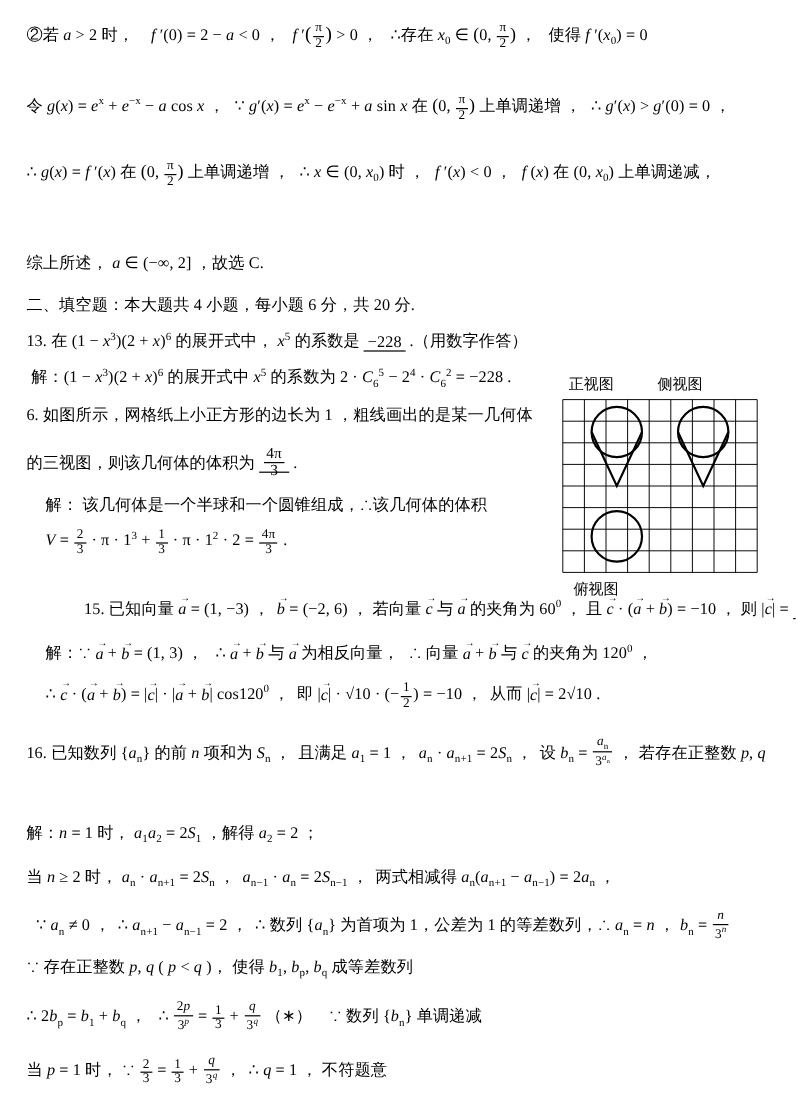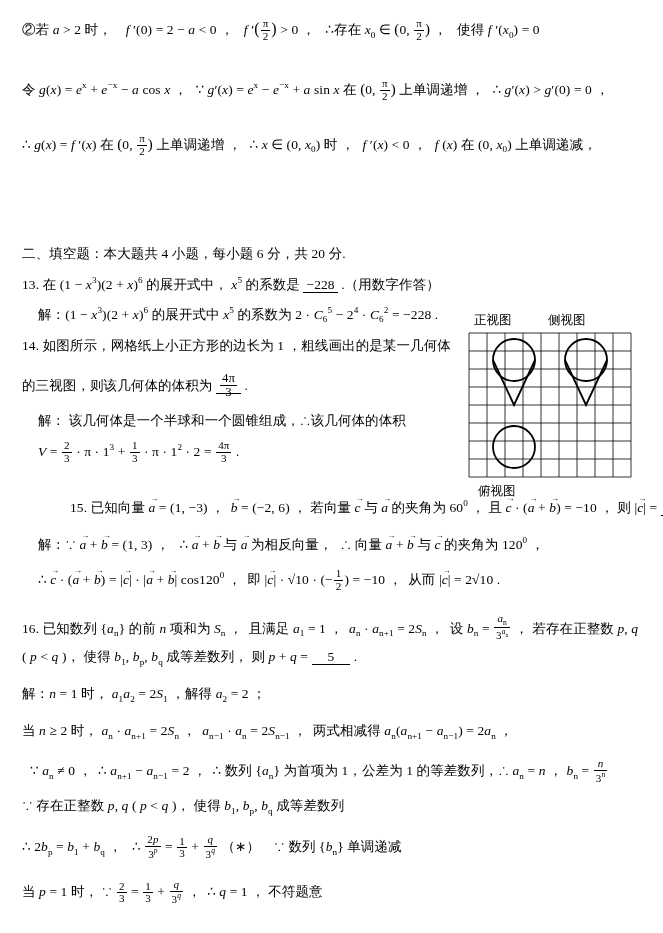--- a/index.html
+++ b/index.html
@@ -53,35 +53,38 @@
 
   <div class="ln" style="left:22px;top:78px;">
     令 <span class="it">g</span>(<span class="it">x</span>) = <span class="it">e</span><span class="sup">x</span> + <span class="it">e</span><span class="sup">−x</span> − <span class="it">a</span> cos <span class="it">x</span> ，<span style="display:inline-block;width:8px"></span>∵ <span class="it">g</span>′(<span class="it">x</span>) = <span class="it">e</span><span class="sup">x</span> − <span class="it">e</span><span class="sup">−x</span> + <span class="it">a</span> sin <span class="it">x</span> 在 <span style="font-size:15px">(</span>0, <span class="frac"><span class="num">π</span><span class="den">2</span></span><span style="font-size:15px">)</span> 上单调递增 ，<span style="display:inline-block;width:8px"></span>∴ <span class="it">g</span>′(<span class="it">x</span>) &gt; <span class="it">g</span>′(0) = 0 ，
   </div>
 
   <div class="ln" style="left:22px;top:133px;">
     ∴ <span class="it">g</span>(<span class="it">x</span>) = <span class="it">f</span> ′(<span class="it">x</span>) 在 <span style="font-size:15px">(</span>0, <span class="frac"><span class="num">π</span><span class="den">2</span></span><span style="font-size:15px">)</span> 上单调递增 ，<span style="display:inline-block;width:8px"></span>∴ <span class="it">x</span> ∈ (0, <span class="it">x</span><span class="sub">0</span>) 时 ，<span style="display:inline-block;width:8px"></span><span class="it">f</span> ′(<span class="it">x</span>) &lt; 0 ，<span style="display:inline-block;width:8px"></span><span class="it">f</span> (<span class="it">x</span>) 在 (0, <span class="it">x</span><span class="sub">0</span>) 上单调递减，
   </div>
 
 
+  <div class="ln" style="left:22px;top:210px;">
+    综上所述，<span class="it"> a </span>∈ (−∞, 2] ，故选 C.
+  </div>
 
   <div class="ln" style="left:22px;top:245px;">
     二、填空题：本大题共 4 小题，每小题 6 分，共 20 分.
   </div>
 
   <div class="ln" style="left:22px;top:274px;">
     13. 在 (1 − <span class="it">x</span><span class="sup">3</span>)(2 + <span class="it">x</span>)<span class="sup">6</span> 的展开式中， <span class="it">x</span><span class="sup">5</span> 的系数是 <span class="ul">−228</span> .（用数字作答）
   </div>
 
-  <div class="ln" style="left:38px;top:304px;">
+  <div class="ln" style="left:26px;top:304px;">
     解：(1 − <span class="it">x</span><span class="sup">3</span>)(2 + <span class="it">x</span>)<span class="sup">6</span> 的展开式中 <span class="it">x</span><span class="sup">5</span> 的系数为 2 · <span class="it">C</span><span class="sub">6</span><span class="sup">5</span> − 2<span class="sup">4</span> · <span class="it">C</span><span class="sub">6</span><span class="sup">2</span> = −228 .
   </div>
 
   <div class="ln" style="left:22px;top:337px;">
-    14. 如图所示，网格纸上小正方形的边长为 1 ，粗线画出的是某一几何体
+    6. 如图所示，网格纸上小正方形的边长为 1 ，粗线画出的是某一几何体
   </div>
   <div class="ln" style="left:22px;top:372px;">
     的三视图，则该几何体的体积为 <span class="ul"><span class="frac" style="font-size:0.95em;vertical-align:-0.5em"><span class="num">4π</span><span class="den">3</span></span></span> .
   </div>
   <div class="ln" style="left:38px;top:412px;">
     解： 该几何体是一个半球和一个圆锥组成，∴该几何体的体积
   </div>
   <div class="ln" style="left:38px;top:440px;">
     <span class="it">V</span> = <span class="frac"><span class="num">2</span><span class="den">3</span></span> · π · 1<span class="sup">3</span> + <span class="frac"><span class="num">1</span><span class="den">3</span></span> · π · 1<span class="sup">2</span> · 2 = <span class="frac"><span class="num">4π</span><span class="den">3</span></span> .
   </div>
@@ -140,23 +143,20 @@
   </div>
 
   <div class="ln" style="left:38px;top:568px;">
     ∴ <span class="vecwrap"><span class="arrow">→</span><span class="it">c</span></span> · (<span class="vecwrap"><span class="arrow">→</span><span class="it">a</span></span> + <span class="vecwrap"><span class="arrow">→</span><span class="it">b</span></span>) = |<span class="vecwrap"><span class="arrow">→</span><span class="it">c</span></span>| · |<span class="vecwrap"><span class="arrow">→</span><span class="it">a</span></span> + <span class="vecwrap"><span class="arrow">→</span><span class="it">b</span></span>| cos120<span class="sup">0</span> ，<span style="display:inline-block;width:6px"></span>即 |<span class="vecwrap"><span class="arrow">→</span><span class="it">c</span></span>| · √10 · (−<span class="frac"><span class="num">1</span><span class="den">2</span></span>) = −10 ，<span style="display:inline-block;width:6px"></span>从而 |<span class="vecwrap"><span class="arrow">→</span><span class="it">c</span></span>| = 2√10 .
   </div>
 
   <div class="ln" style="left:22px;top:613px;">
     16. 已知数列 {<span class="it">a</span><span class="sub">n</span>} 的前 <span class="it">n</span> 项和为 <span class="it">S</span><span class="sub">n</span> ，<span style="display:inline-block;width:6px"></span>且满足 <span class="it">a</span><span class="sub">1</span> = 1 ，<span style="display:inline-block;width:6px"></span><span class="it">a</span><span class="sub">n</span> · <span class="it">a</span><span class="sub">n+1</span> = 2<span class="it">S</span><span class="sub">n</span> ，<span style="display:inline-block;width:6px"></span>设 <span class="it">b</span><span class="sub">n</span> = <span class="frac"><span class="num"><span class="it">a</span><span class="sub">n</span></span><span class="den">3<span class="sup"><span class="it">a</span><span class="sub">n</span></span></span></span> ，<span style="display:inline-block;width:4px"></span>若存在正整数 <span class="it">p</span>, <span class="it">q</span>
   </div>
 
-  <div class="ln" style="left:22px;top:648px;">
-    ( <span class="it">p</span> &lt; <span class="it">q</span> )， 使得 <span class="it">b</span><span class="sub">1</span>, <span class="it">b</span><span class="sub">p</span>, <span class="it">b</span><span class="sub">q</span> 成等差数列， 则 <span class="it">p</span> + <span class="it">q</span> = <span class="ul" style="padding:0 16px">5</span> .
-  </div>
 
   <div class="ln" style="left:22px;top:685px;">
     解：<span class="it">n</span> = 1 时， <span class="it">a</span><span class="sub">1</span><span class="it">a</span><span class="sub">2</span> = 2<span class="it">S</span><span class="sub">1</span> ，解得 <span class="it">a</span><span class="sub">2</span> = 2 ；
   </div>
 
   <div class="ln" style="left:22px;top:722px;">
     当 <span class="it">n</span> ≥ 2 时， <span class="it">a</span><span class="sub">n</span> · <span class="it">a</span><span class="sub">n+1</span> = 2<span class="it">S</span><span class="sub">n</span> ，<span style="display:inline-block;width:6px"></span><span class="it">a</span><span class="sub">n−1</span> · <span class="it">a</span><span class="sub">n</span> = 2<span class="it">S</span><span class="sub">n−1</span> ，<span style="display:inline-block;width:6px"></span>两式相减得 <span class="it">a</span><span class="sub">n</span>(<span class="it">a</span><span class="sub">n+1</span> − <span class="it">a</span><span class="sub">n−1</span>) = 2<span class="it">a</span><span class="sub">n</span> ，
   </div>
 
   <div class="ln" style="left:16px;top:758px;margin-left:14px;">

